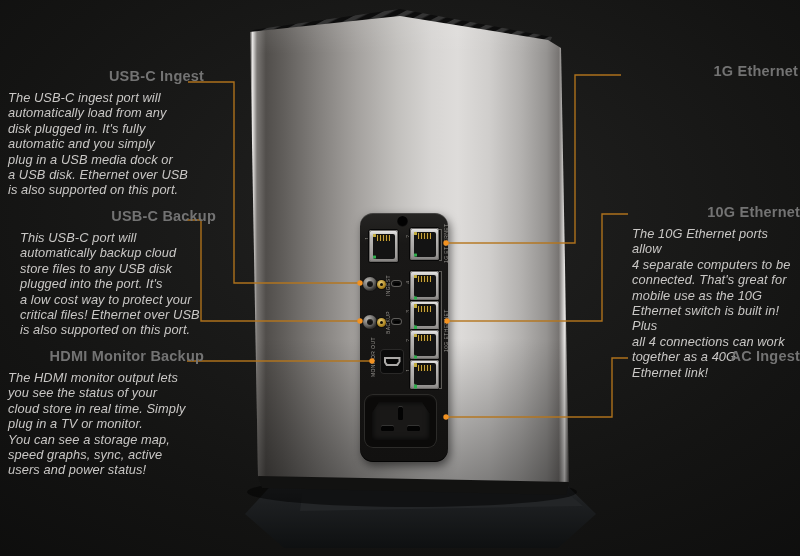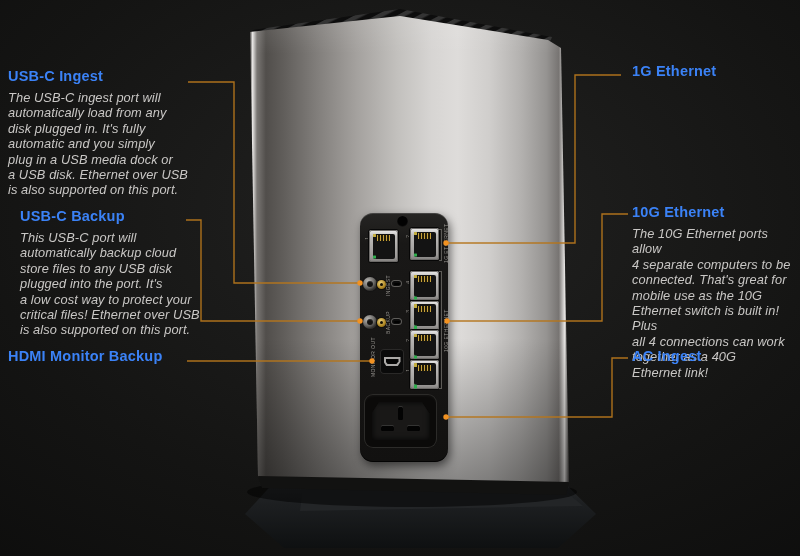--- a/index.html
+++ b/index.html
@@ -8,22 +8,22 @@
     background:
       radial-gradient(900px 620px at 52% 38%, #222221 0%, #141413 48%, #070707 100%);
     font-family:"Liberation Sans", sans-serif;
     -webkit-font-smoothing:antialiased;
   }
   .layer{position:absolute;left:0;top:0;width:800px;height:556px;}
 
   
   .callout{position:absolute;}
   .callout h3{
-    margin:0 0 6px 0;font-size:14.5px;font-weight:bold;color:#3b82f6;
-    letter-spacing:.2px;line-height:16px;
+    margin:0 0 6px 8px;font-size:14.5px;font-weight:bold;color:#737373;
+    letter-spacing:.2px;line-height:16px;text-align:right;
   }
   .callout p{
     margin:0;font-size:12.8px;line-height:15.4px;color:#c9c7c5;
     white-space:pre-line;letter-spacing:.1px;font-style:italic;
   }
   .c-l1{left:8px;top:68px;width:196px;}
   .c-l2{left:20px;top:208px;width:196px;}
   .c-l3{left:8px;top:348px;width:196px;}
   .c-r1{left:632px;top:63px;width:166px;}
   .c-r2{left:632px;top:204px;width:168px;}
@@ -217,20 +217,27 @@
   <p>This USB-C port will
 automatically backup cloud
 store files to any USB disk
 plugged into the port. It's
 a low cost way to protect your
 critical files! Ethernet over USB
 is also supported on this port.</p>
 </div>
 <div class="callout c-l3">
   <h3>HDMI Monitor Backup</h3>
+  <p>The HDMI monitor output lets
+you see the status of your
+cloud store in real time. Simply
+plug in a TV or monitor.
+You can see a storage map,
+speed graphs, sync, active
+users and power status!</p>
 </div>
 <div class="callout c-r1">
   <h3>1G Ethernet</h3>
 </div>
 <div class="callout c-r2">
   <h3>10G Ethernet</h3>
   <p>The 10G Ethernet ports allow
 4 separate computers to be
 connected. That's great for
 mobile use as the 10G

